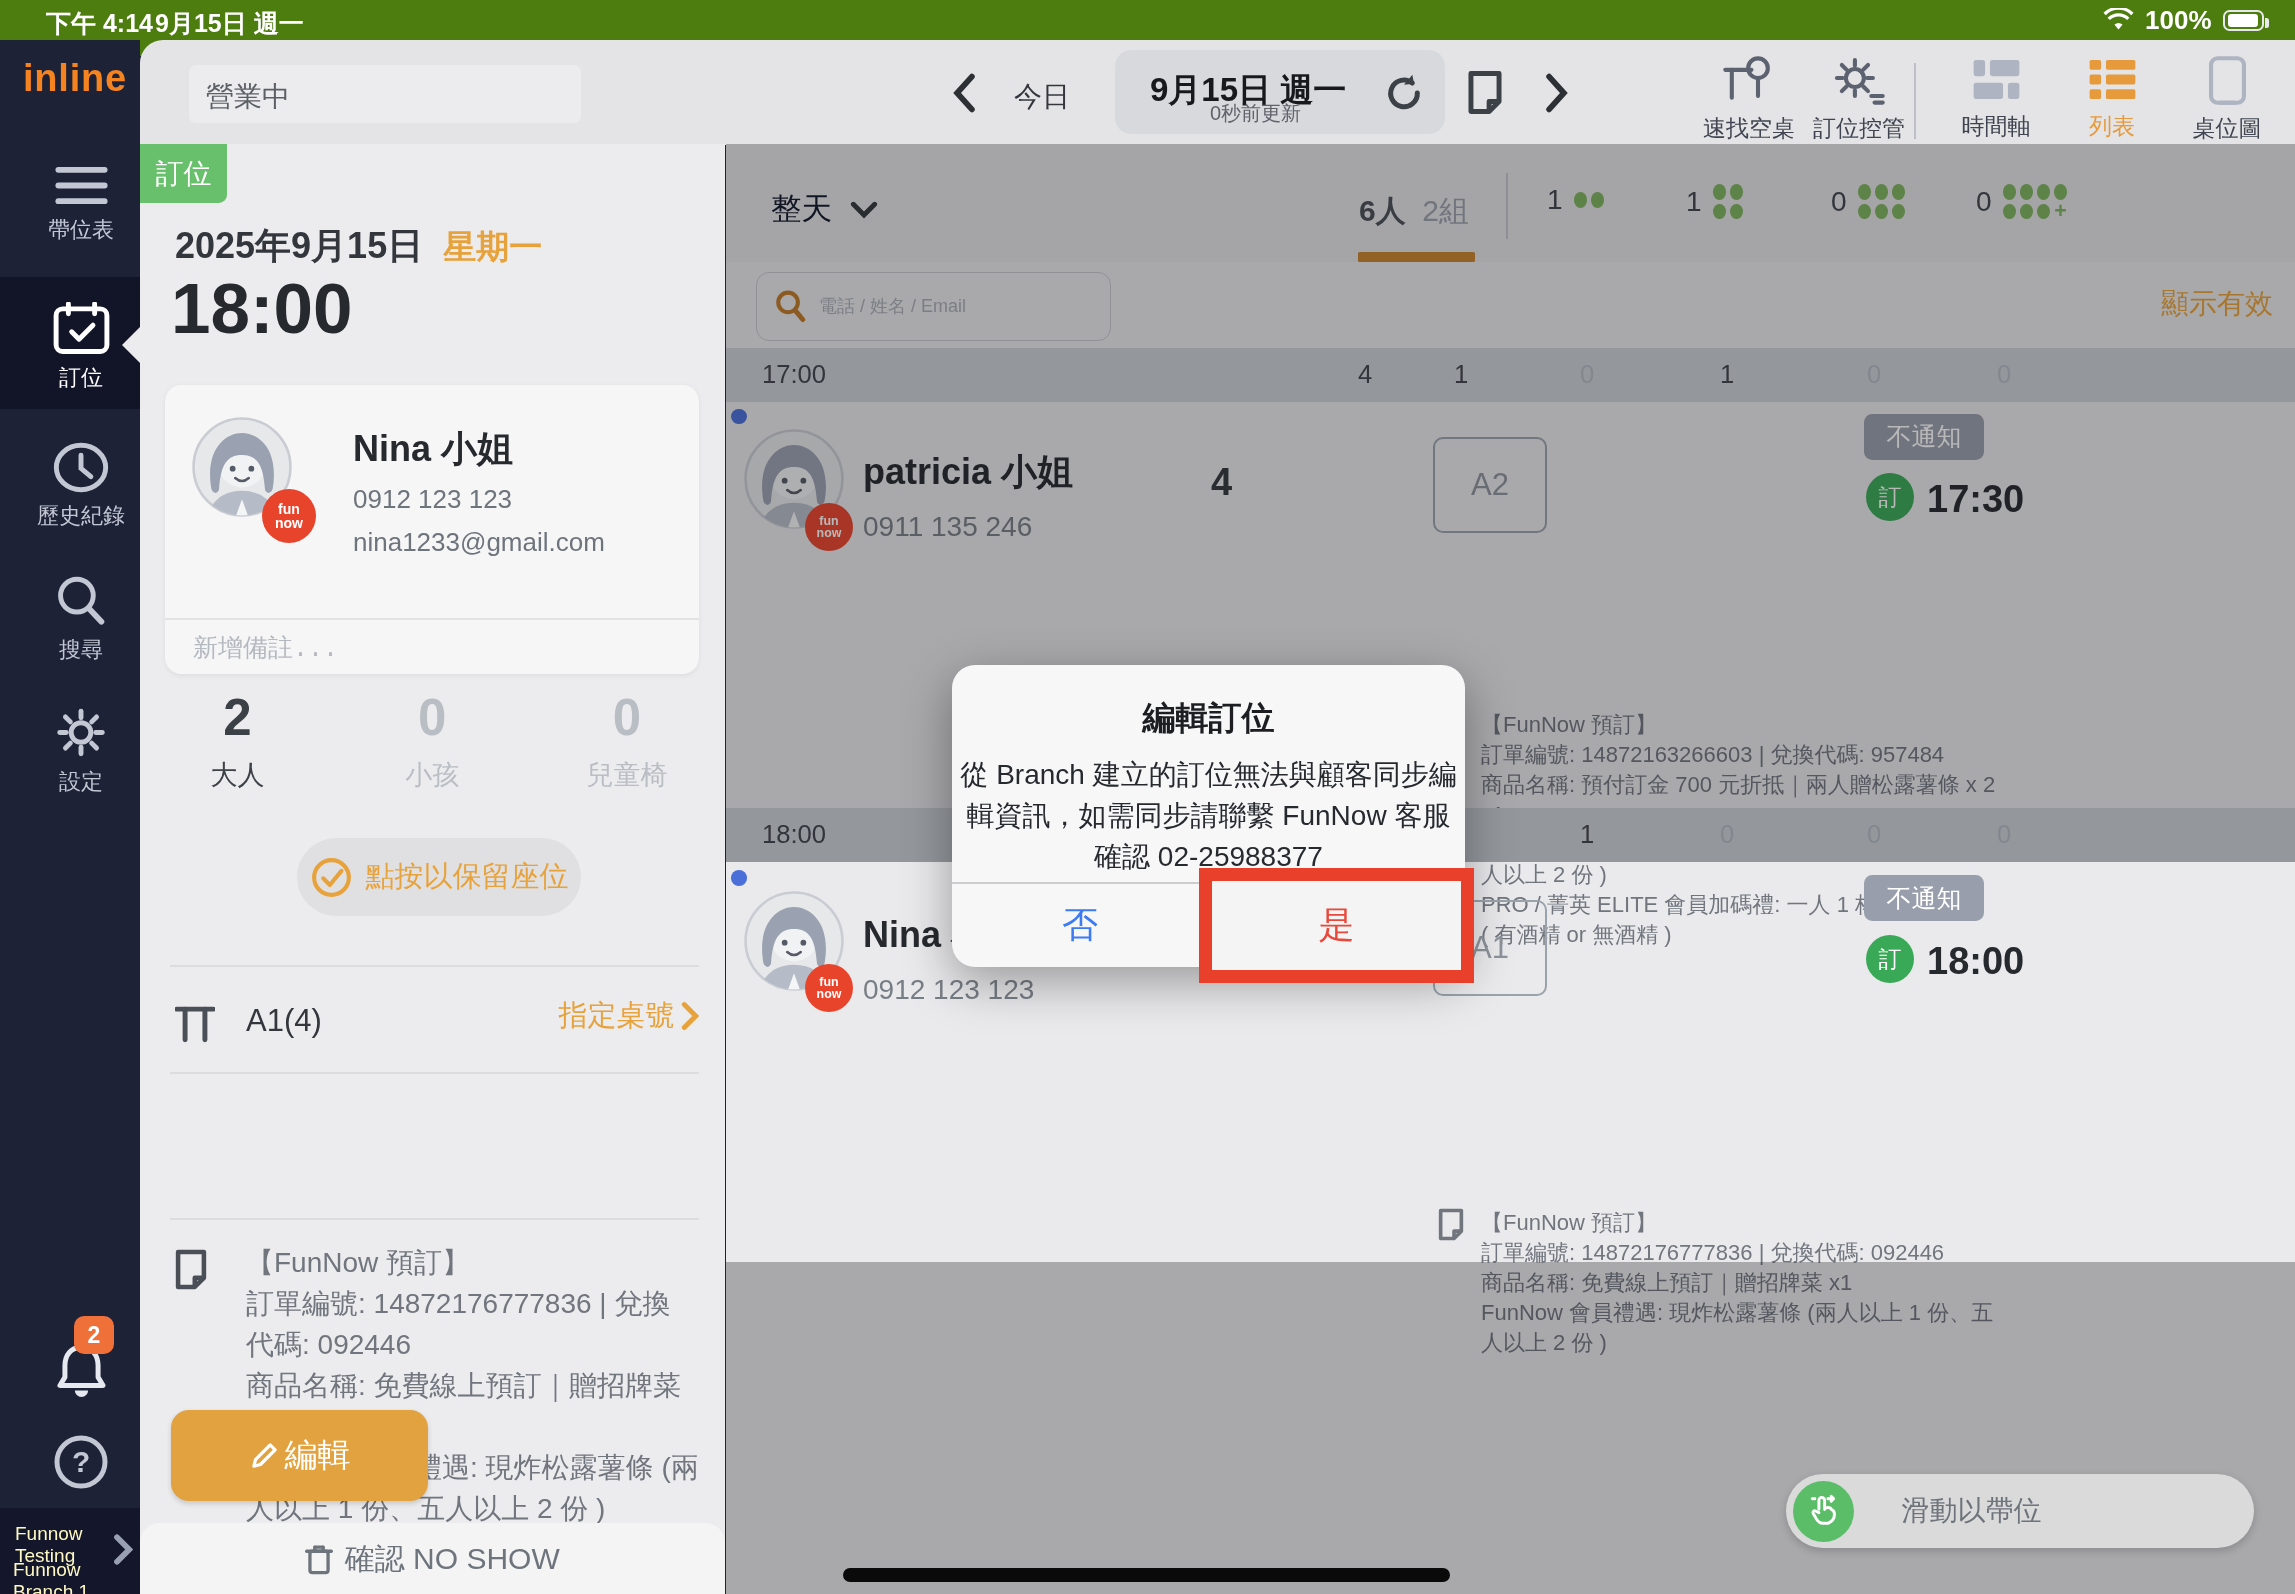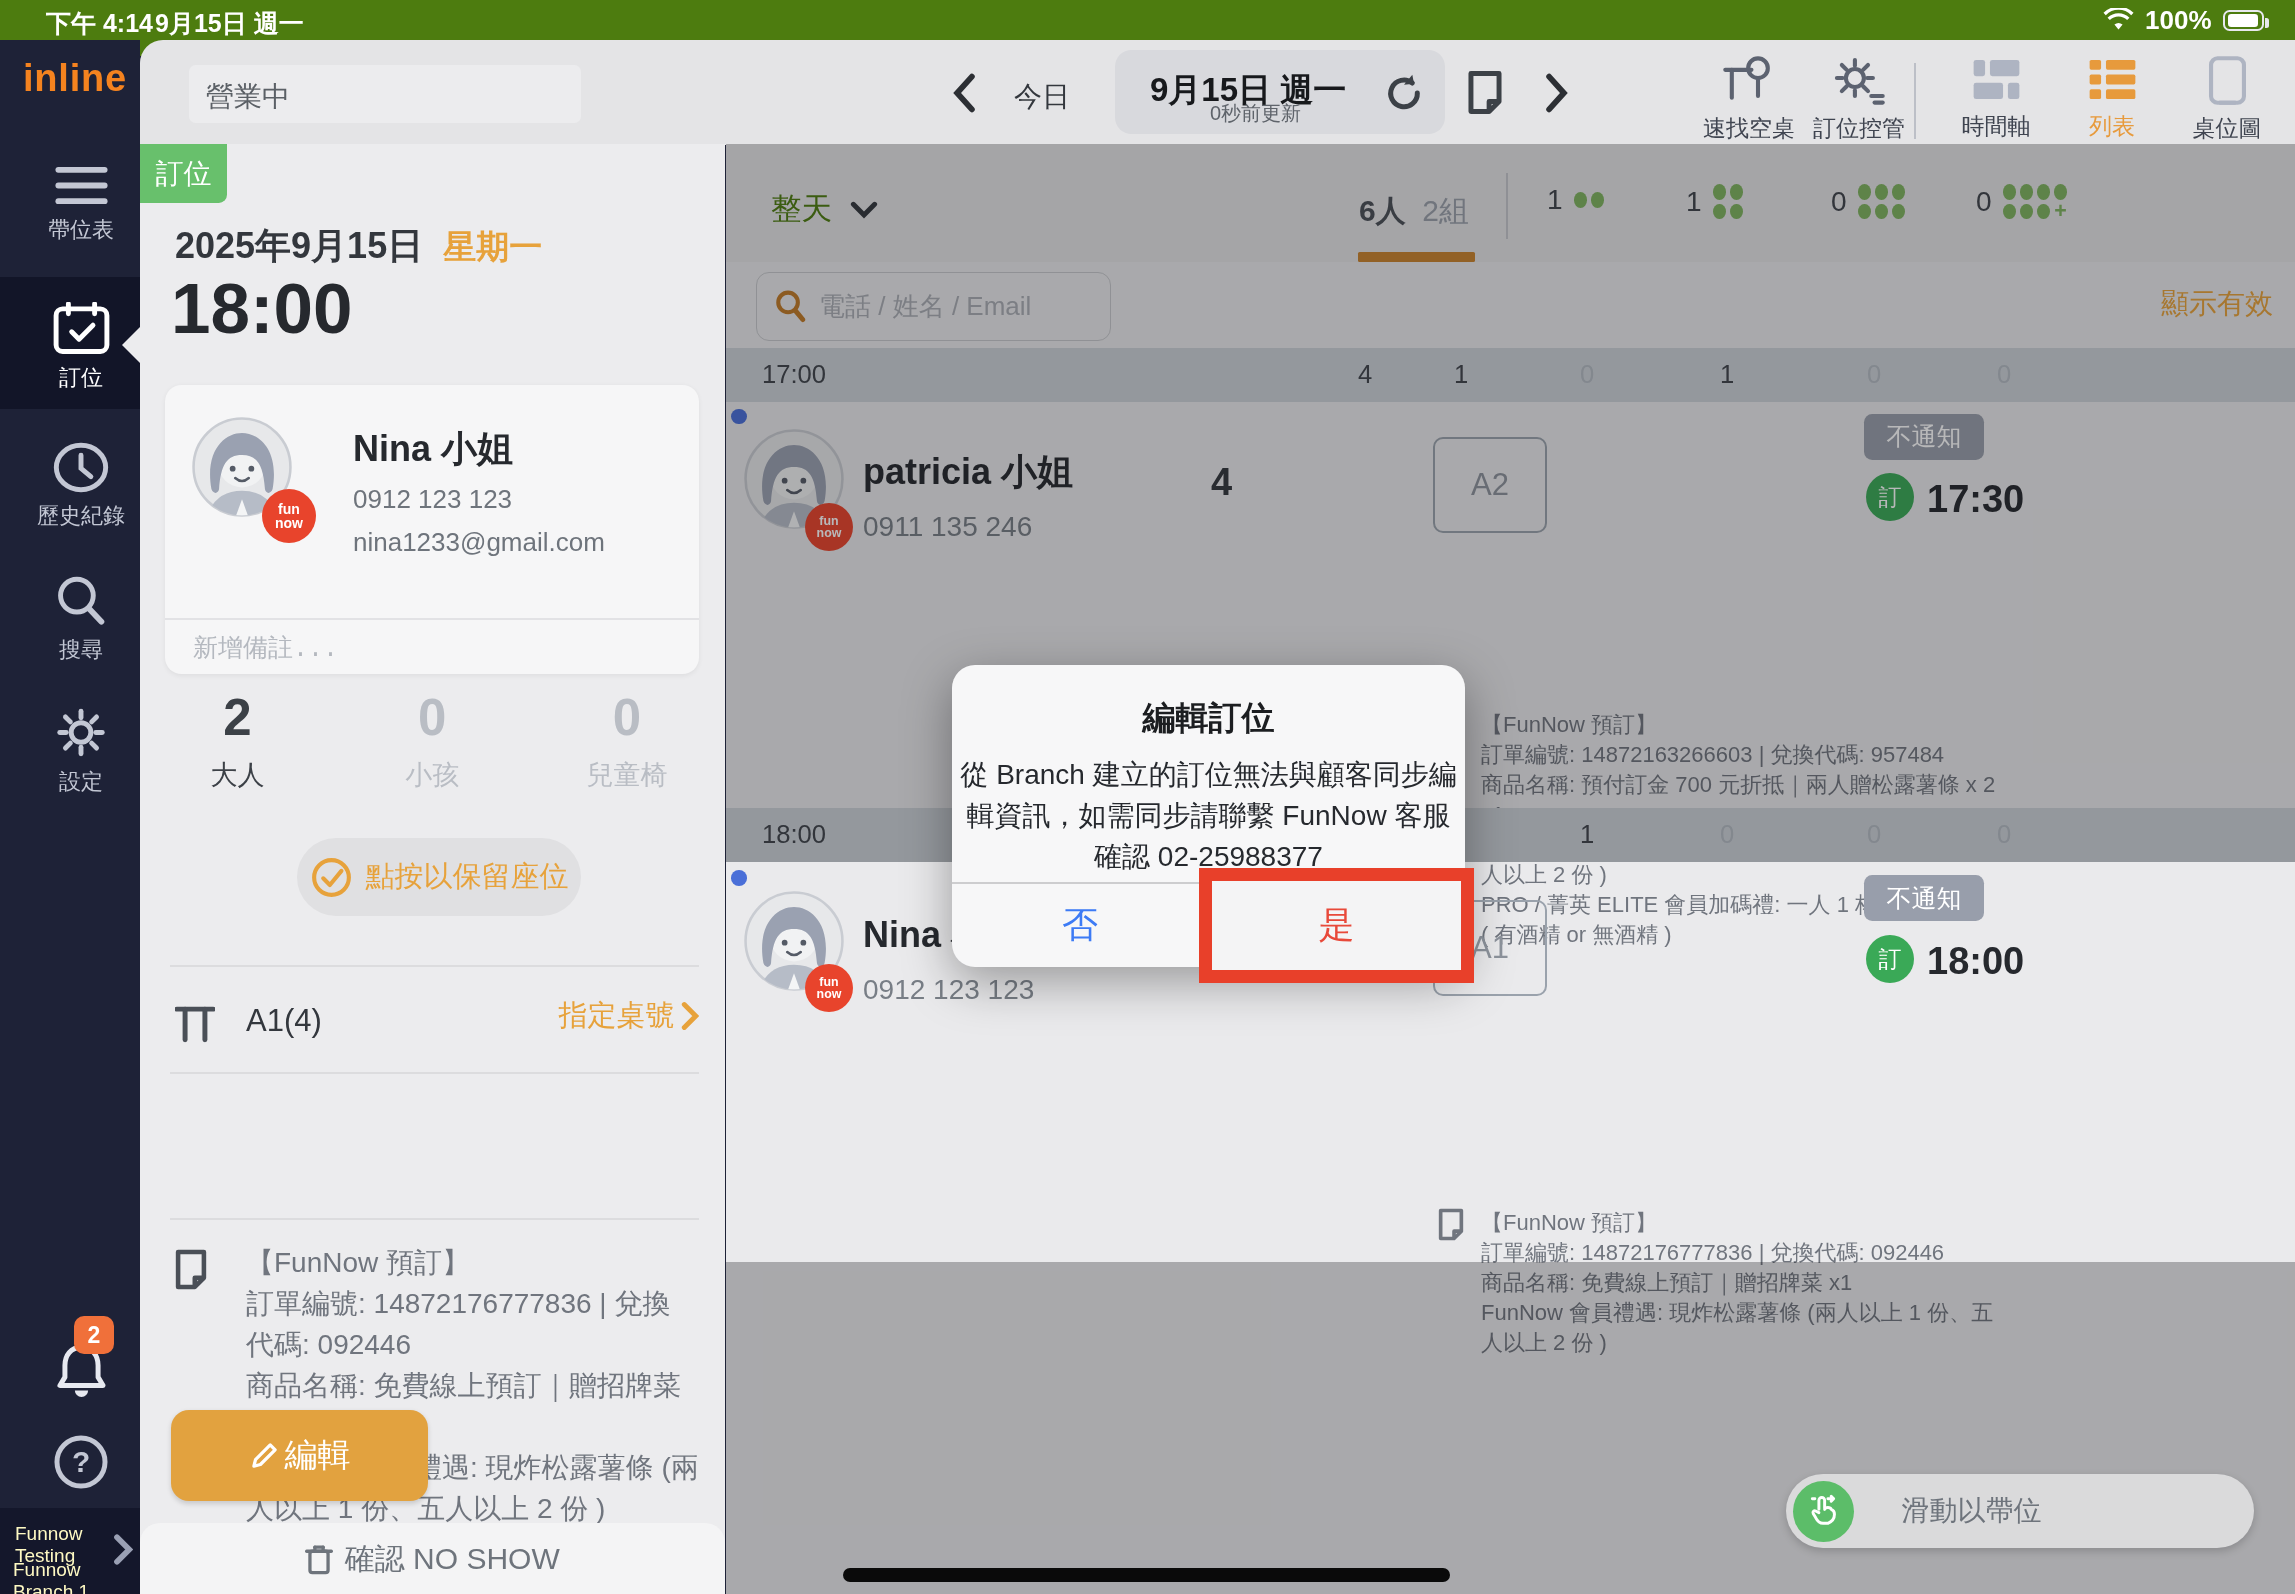--- a/index.html
+++ b/index.html
@@ -78,36 +78,36 @@
   .assign { position:absolute; right:0; top:3.3px; color:#e7a23b; font-size:29px; display:flex; align-items:center; gap:6.6px;}
   .notetxt { font-size:28px; color:#70757e; line-height:41px; }
   .editbtn { left:31px; top:1266px; width:257px; height:91px; background:#e2a23f; border-radius:18px; color:#fff;
              font-size:33px; display:flex; align-items:center; justify-content:center; gap:5px; box-shadow:0 2.5px 5px rgba(0,0,0,.15); }
   .noshowbar { left:0; top:1379px; width:585px; height:72px; background:#f4f4f5; border-radius:20px 20px 0 0;
                display:flex; align-items:center; justify-content:center; gap:11.5px; color:#6e747c; font-size:30px; }
 
   
   .mainlist { left:726px; top:144px; width:1570px; height:1450px; background:#eaeaec; }
   .filterbar { left:0; top:0; width:1570px; height:118px; background:#e4e4e6; }
-  .allday { left:45px; top:45px; font-size:30.5px; color:#4d7c0f; display:flex; align-items:center; gap:18px; }
+  .allday { left:45px; top:45px; font-size:30.5px; color:#0f172a; display:flex; align-items:center; gap:18px; }
   .seltab { left:633px; top:47px; font-size:30px; }
   .seltab .b { font-weight:bold; color:#4a4f57; }
   .seltab .g { color:#9aa0aa; margin-left:8.2px; }
   .tabline { left:632px; top:108px; width:117px; height:10px; background:#c9832d; border-radius:1.6px; }
   .statdiv { left:780px; top:29px; width:1.6px; height:66px; background:#c4c6cc; }
   .statgrp { top:40px; display:flex; align-items:center; gap:11.5px; }
   .statgrp .n { font-size:28px; color:#3f444b; }
   .dotgrid { display:flex; flex-direction:column; gap:4.1px; }
   .dotrow { display:flex; gap:4.1px; }
   .dot { width:13px; height:15.7px; border-radius:50%; background:#7fb35f; }
   .plus { width:13px; height:15.7px; color:#7fb35f; font-size:21.4px; font-weight:bold; line-height:15.7px; }
   .searchrow { left:0; top:118px; width:1570px; height:92px; }
   .searchbox { position:absolute; left:30px; top:10px; width:355px; height:69px; border:1.6px solid #c6c8cc; border-radius:13px;
                display:flex; align-items:center; padding-left:18px; gap:13px; background:transparent; }
-  .searchbox input { border:none; outline:none; background:transparent; font-size:26px; color:#000000; width:264px;
+  .searchbox input { border:none; outline:none; background:transparent; font-size:18px; color:#000000; width:264px;
                      font-family:"Liberation Sans","DejaVu Sans",sans-serif; }
   .searchbox input::placeholder { color:#a9adb4; }
   .showvalid { position:absolute; right:23px; top:23px; font-size:28px; color:#e7a23b; }
   .sechead { left:0; width:1570px; height:54px; background:#ccd1d7; }
   .sechead .t { position:absolute; left:36px; top:12.4px; font-size:25.6px; color:#3f444b; }
   .secnum { position:absolute; top:12.4px; width:74px; text-align:center; font-size:25.6px; color:#3f444b; }
   .secnum.light { color:#b3bac2; }
   .bluedot { position:absolute; width:15.7px; height:15.7px; border-radius:50%; background:#4a6fd8; }
   .rname { position:absolute; font-size:36px; font-weight:bold; color:#26292e; }
   .rphone { position:absolute; font-size:28px; color:#787e86; }

